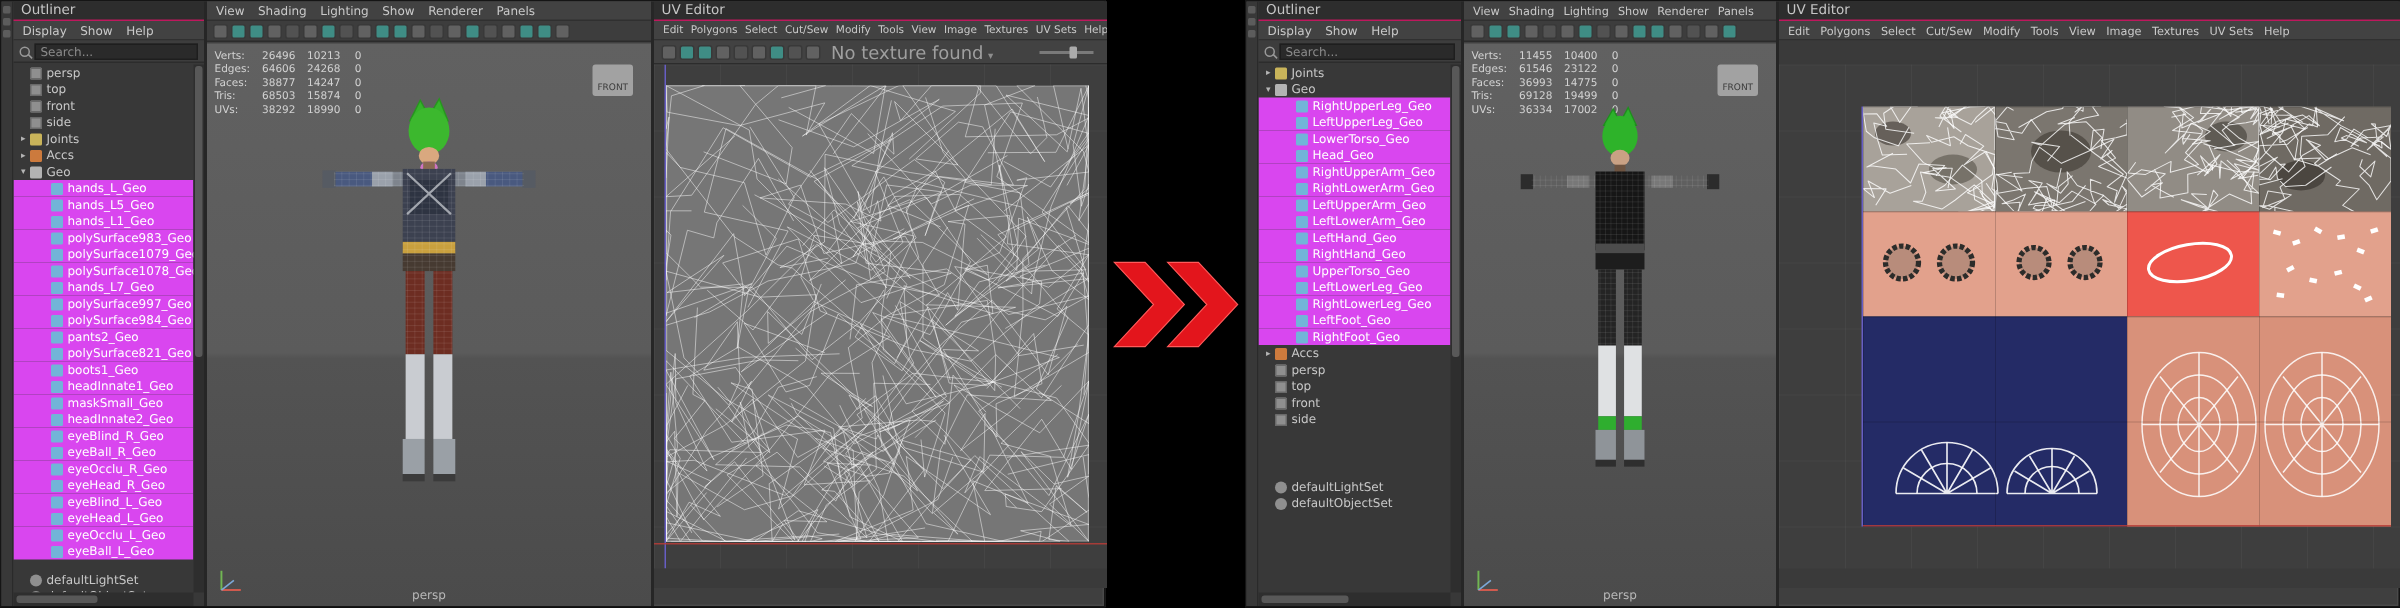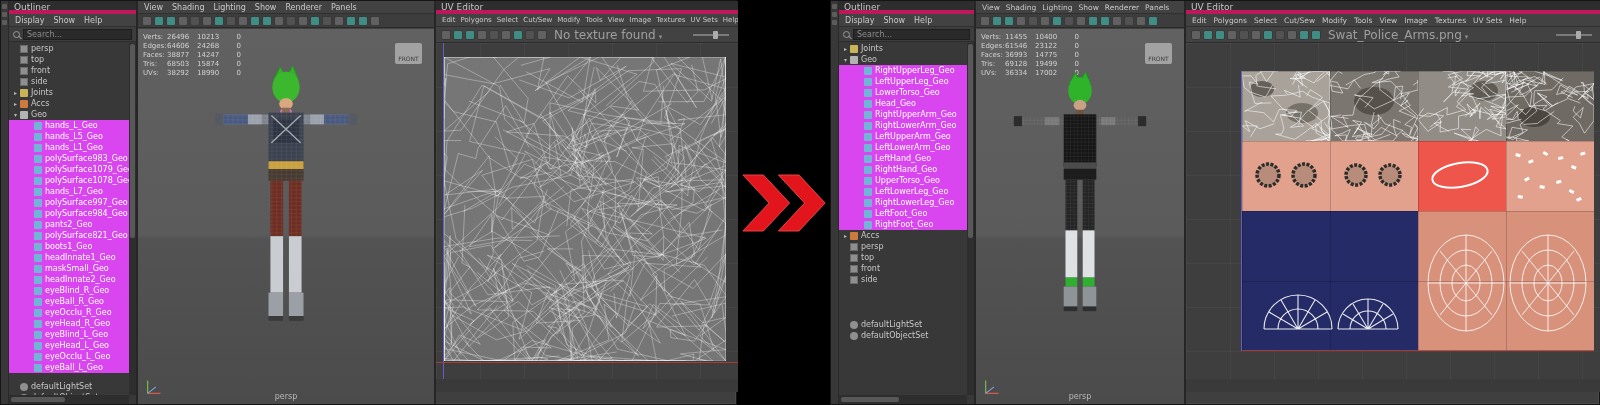--- a/index.html
+++ b/index.html
@@ -9,21 +9,21 @@
 
   .window{position:absolute;top:0;height:405px;background:#3f3f3f;
     border:1px solid #151515;box-shadow:inset 0 0 0 1px #4a4a4a}
 
   
   .edge{position:absolute;left:0;top:0;bottom:0;width:8px;background:#383838;border-right:1px solid #2a2a2a}
   .grip{display:block;width:5px;height:5px;margin:3px auto 2px;background:#5c5c5c;border-radius:1px}
 
   
   .panel-title{height:13px;background:#2d2d2d;color:#c6c6c6;font-size:9px;line-height:13px;
-    padding-left:5px;border-bottom:4px solid #be185d;white-space:nowrap;overflow:hidden}
+    padding-left:5px;border-bottom:1px solid #be185d;white-space:nowrap;overflow:hidden}
   .menubar{height:13px;background:#424242;display:flex;gap:9px;padding:0 6px;color:#c9c9c9;
     font-size:8px;line-height:13px;border-bottom:1px solid #303030;white-space:nowrap;overflow:hidden}
   .menubar .menu-item{cursor:default}
   .uvmenu{gap:5px;font-size:7px}
 
   
   .outliner{position:absolute;top:0;bottom:0;background:#383838;border-right:2px solid #262626}
   .searchrow{height:15px;display:flex;align-items:center;gap:3px;padding:0 4px;background:#3d3d3d;
     border-bottom:1px solid #2c2c2c}
   .mag{position:relative;width:7px;height:7px;border:1px solid #999;border-radius:50%;flex:none}
@@ -58,22 +58,22 @@
     border-bottom:1px solid #2b2b2b;overflow:hidden}
   .ticon{width:10px;height:10px;border-radius:2px;background:#616161;border:1px solid #393939;flex:none}
   .ticon.t{background:#3f8d85}
   .ticon.d{background:#525252}
   .igroup{display:flex;gap:2px;align-items:center}
   .vp-canvas{position:absolute;left:0;right:0;top:28px;bottom:0;
     background:linear-gradient(180deg,#616161 0%,#5b5b5b 55%,#535353 56%,#4b4b4b 100%)}
   .hud{position:absolute;top:4px;left:5px;color:#d2d2d2;font-size:7px;line-height:9px}
   .hud-row{display:flex}
   .hl{width:24px}
-  .h1{width:30px;text-align:left}
-  .h2{width:30px;}
+  .h1{width:30px;text-align:right}
+  .h2{width:30px;text-align:right}
   .h3{width:14px;text-align:right}
   .front-box{position:absolute;top:14px;right:12px;width:27px;height:21px;background:#a2a2a2;
     border-radius:2px;color:#3a3a3a;font-size:6px;display:flex;align-items:flex-end;
     justify-content:center;padding-bottom:2px}
   .char{position:absolute;left:50%;transform:translateX(-50%)}
   .char.big{top:32px;height:292px}
   .char.small{top:40px;height:272px}
   .gizmo{position:absolute;left:5px;bottom:6px;width:24px;height:24px}
   .cam-label{position:absolute;bottom:3px;left:0;right:0;text-align:center;color:#b8b8b8;font-size:8px}
 
@@ -874,37 +874,20 @@
         <span class="menu-item">Select</span>
         <span class="menu-item">Cut/Sew</span>
         <span class="menu-item">Modify</span>
         <span class="menu-item">Tools</span>
         <span class="menu-item">View</span>
         <span class="menu-item">Image</span>
         <span class="menu-item">Textures</span>
         <span class="menu-item">UV Sets</span>
         <span class="menu-item">Help</span>
       </div>
-    <div class="uv-toolbar">
-      <span class="igroup">
-          <span class="ticon"></span>
-          <span class="ticon t"></span>
-          <span class="ticon t"></span>
-          <span class="ticon"></span>
-          <span class="ticon d"></span>
-          <span class="ticon"></span>
-          <span class="ticon t"></span>
-          <span class="ticon d"></span>
-          <span class="ticon"></span>
-          <span class="ticon t"></span>
-          <span class="ticon t"></span>
-        </span>
-      <span class="uv-texlabel ddcaret">Swat_Police_Arms.png</span>
-      <span class="slider"></span>
-    </div>
     <div class="uv-canvas">
       <div class="tile-grid">
         <div class="tile t-g1">
           <svg viewBox="0 0 88 70">
             <ellipse cx="20" cy="18" rx="12" ry="8" fill="#4a453e" opacity="0.7"></ellipse>
             <ellipse cx="60" cy="42" rx="16" ry="10" fill="#57514a" opacity="0.6"></ellipse>
           <polyline points="57.9,1.4 60.7,14.7 52.8,4.2 71.5,0.4 81.2,0.0 68.2,0.0 58.7,7.4 56.2,4.0 72.1,12.0 75.7,7.1 83.6,0.0 88.0,5.3 88.0,8.8 88.0,21.5 88.0,29.0" fill="none" stroke="#ffffff" stroke-opacity="0.8" stroke-width="0.7" stroke-linejoin="round"></polyline>
               <polyline points="65.6,17.0 51.3,6.4 55.2,0.0 63.2,7.3 48.2,7.5 55.0,8.2 68.9,0.0 57.3,0.0 50.6,13.6" fill="none" stroke="#ffffff" stroke-opacity="0.8" stroke-width="0.7" stroke-linejoin="round"></polyline>
               <polyline points="34.1,17.9 15.2,15.1 13.8,4.5 20.5,0.0 36.2,0.0 18.2,0.0 24.5,10.6 32.1,0.0 19.2,0.0" fill="none" stroke="#ffffff" stroke-opacity="0.8" stroke-width="0.7" stroke-linejoin="round"></polyline>
               <polyline points="64.7,25.1 68.3,18.7 80.5,26.4 67.4,38.9 81.3,30.3 88.0,41.6 85.9,54.7 88.0,56.5 88.0,63.8 86.3,70.0 77.8,56.3" fill="none" stroke="#ffffff" stroke-opacity="0.8" stroke-width="0.7" stroke-linejoin="round"></polyline>

